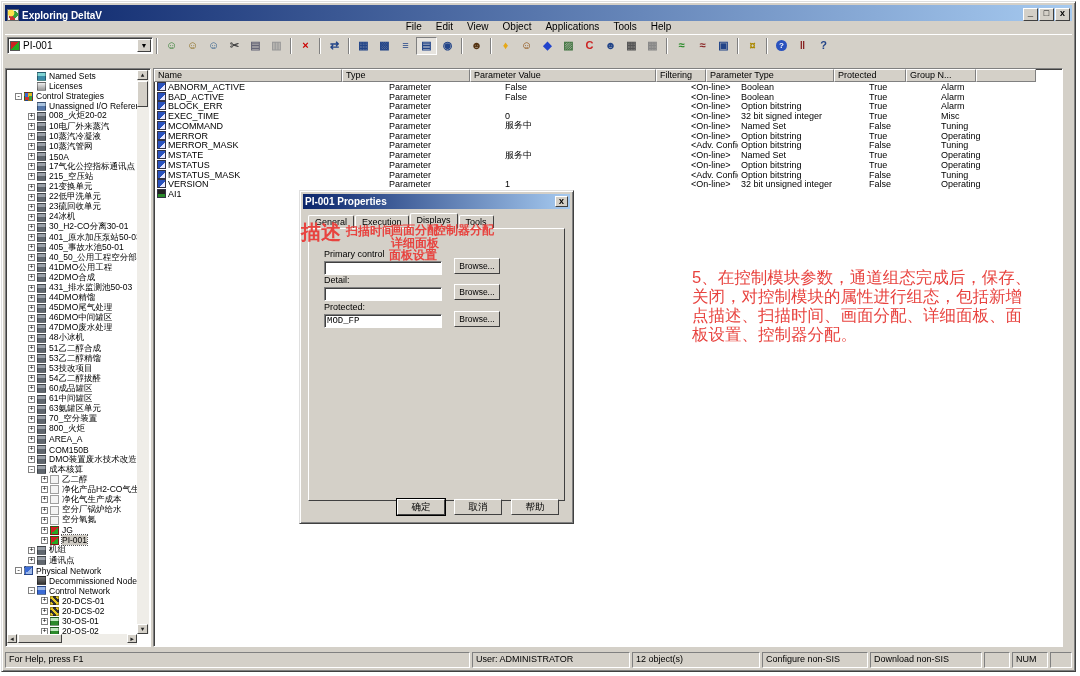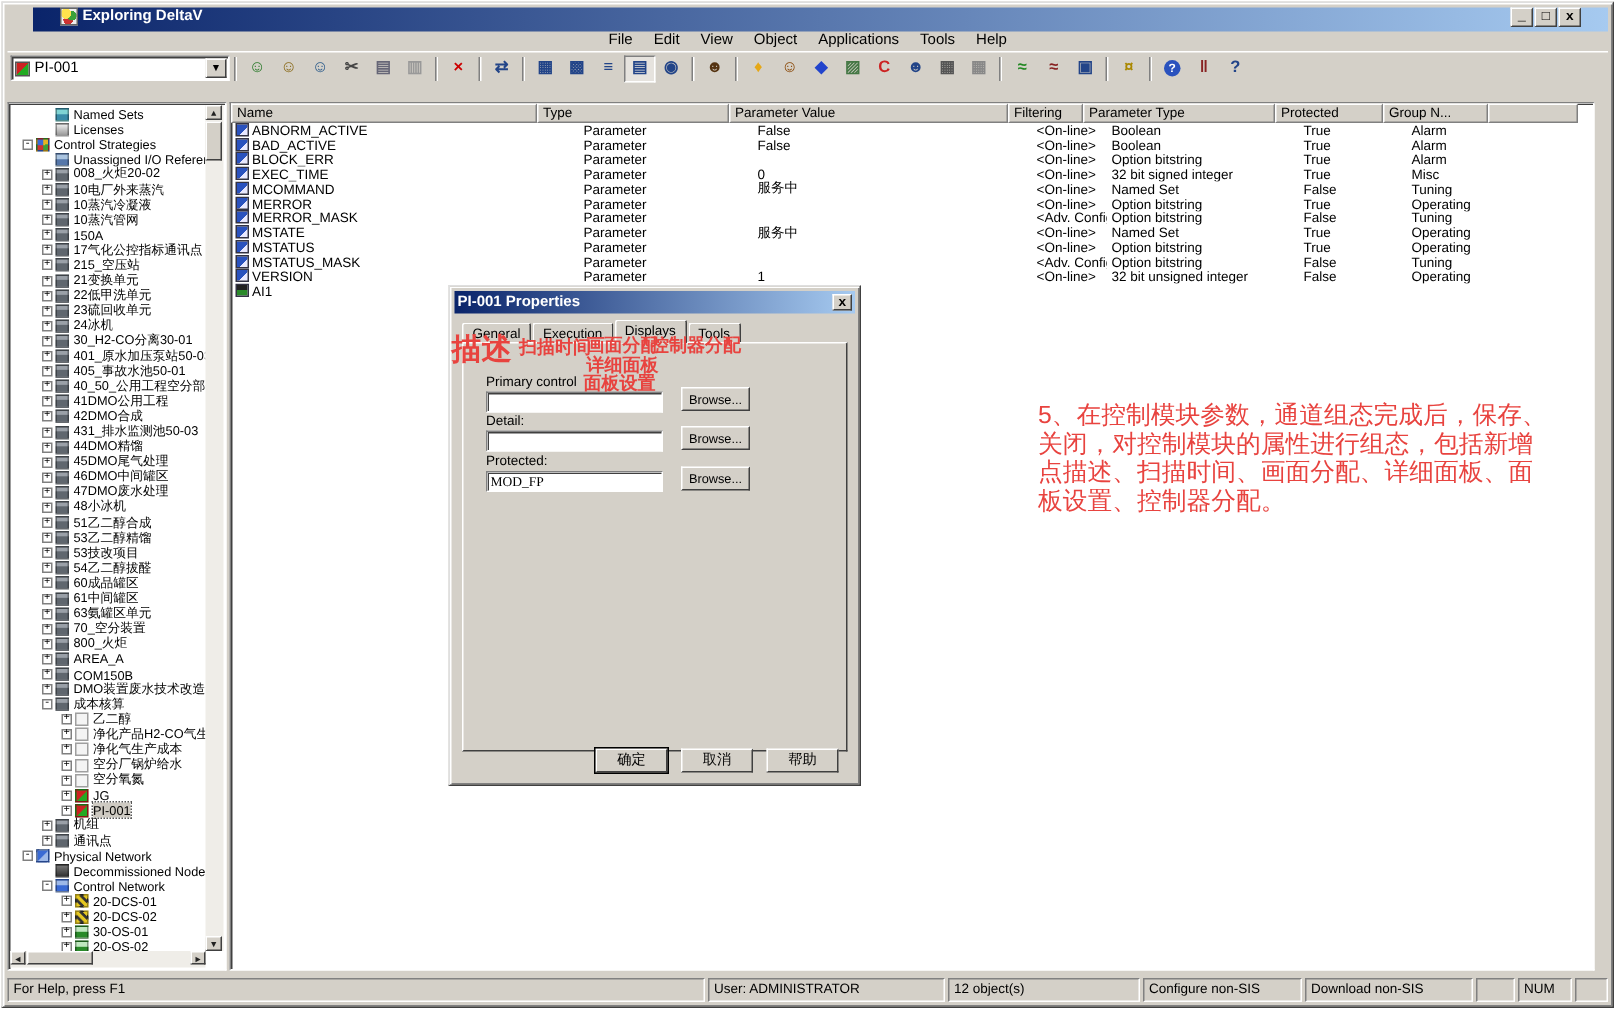--- a/index.html
+++ b/index.html
@@ -2,22 +2,22 @@
 <html><head>
 <meta charset="utf-8">
 <style>
   html,body{margin:0;padding:0;background:#ffffff;}
   body{width:1080px;height:676px;position:relative;font-family:"Liberation Sans",sans-serif;overflow:hidden;}
   *{box-sizing:border-box;}
   .win{position:absolute;left:1px;top:1px;width:1075px;height:671px;background:#d4d0c8;
        border-top:1px solid #dfdfdf;border-left:1px solid #dfdfdf;border-right:1px solid #404040;border-bottom:1px solid #404040;
        box-shadow:inset 1px 1px 0 #fff, inset -1px -1px 0 #808080;}
   
-  .titlebar{position:absolute;left:20px;top:3px;right:3px;height:16px;display:flex;align-items:flex-start;
-            background:linear-gradient(90deg,#0a246a,#a6caf0);color:#fff;font-size:10px;font-weight:bold;padding:0 18px;}
+  .titlebar{position:absolute;left:3px;top:3px;right:3px;height:16px;display:flex;align-items:flex-end;
+            background:linear-gradient(90deg,#0a246a,#a6caf0);color:#fff;font-size:10px;font-weight:bold;padding:0 2px;}
   .app-icon{width:12px;height:12px;margin-right:3px;background:
       radial-gradient(circle at 30% 30%,#ffe34d 0 35%,transparent 36%),
       radial-gradient(circle at 70% 45%,#3aa13a 0 35%,transparent 36%),
       radial-gradient(circle at 45% 72%,#cc3333 0 35%,transparent 36%),#eee; border:1px solid #666;}
   .caption-btns{margin-left:auto;display:flex;gap:1px;}
   .cb{width:15px;height:13px;background:#d4d0c8;border:1px solid;border-color:#fff #404040 #404040 #fff;
       font-size:9px;line-height:11px;text-align:center;color:#000;font-weight:bold;font-family:"Liberation Mono",monospace;}
   
   .menubar{position:absolute;left:3px;top:19px;right:3px;height:13px;display:flex;font-size:10px;color:#000;justify-content:center;}
   .menubar span{padding:0 7px;}
@@ -84,21 +84,21 @@
   .dlg-title .cb{width:13px;height:11px;margin-left:auto;}
   .tabs{position:absolute;left:8px;top:22px;right:8px;height:15px;display:flex;font-size:9px;}
   .tab{padding:1px 6px 0;border:1px solid;border-color:#fff #404040 #d4d0c8 #fff;background:#d4d0c8;margin-right:1px;
        border-top-left-radius:2px;border-top-right-radius:2px;position:relative;top:2px;height:17px;}
   .tab.active{top:0;height:16px;z-index:2;font-weight:normal;}
   .tabpage{position:absolute;left:8px;top:37px;right:8px;height:273px;background:#d4d0c8;
        border:1px solid;border-color:#fff #404040 #404040 #fff;}
   .fld{position:absolute;left:24px;width:220px;font-size:9px;}
   .fld .lbl{display:block;margin-bottom:2px;}
   .fld input{width:118px;height:14px;border:1px solid;border-color:#808080 #fff #fff #808080;box-shadow:inset 1px 1px 0 #404040;
-       font-size:9px;padding:0 2px;font-family:Liberation Serif, serif;vertical-align:top;}
+       font-size:9px;padding:0 2px;font-family:Liberation Mono, monospace;vertical-align:top;}
   .fld .browse{position:absolute;left:130px;top:9px;width:46px;height:16px;background:#d4d0c8;
        border:1px solid;border-color:#fff #404040 #404040 #fff;font-size:8.5px;text-align:center;line-height:14px;}
   .dlg-btns{position:absolute;left:0;right:0;bottom:7px;height:17px;display:flex;justify-content:flex-end;gap:9px;padding-right:14px;}
   .dbtn{width:48px;height:16px;background:#d4d0c8;border:1px solid;border-color:#fff #404040 #404040 #fff;
         font-size:9.5px;text-align:center;line-height:14px;}
   .dbtn.default{outline:1px solid #000;}
   
   .ann{position:absolute;color:#e8433f;font-weight:bold;z-index:50;white-space:nowrap;}
   .ann-miaoshu{left:299px;top:217px;font-size:20px;}
   .ann-saomiao{left:344px;top:221px;font-size:12px;}
@@ -536,21 +536,21 @@
     </div>
     <div class="hsb">
       <span class="sbtn" style="left:0;top:0;width:10px;height:9px;">◄</span>
       <span class="thumb" style="left:11px;top:0;width:44px;height:9px;"></span>
       <span class="sbtn" style="right:0;top:0;width:10px;height:9px;">►</span>
     </div>
   </div>
 
   <div class="listwrap">
     <div class="lv-head" id="lv-head">
-        <span class="hc" style="width: 204px;">Name</span>
+        <span class="hc" style="width: 188px;">Name</span>
         <span class="hc" style="width: 128px;">Type</span>
         <span class="hc" style="width: 186px;">Parameter Value</span>
         <span class="hc" style="width: 50px;">Filtering</span>
         <span class="hc" style="width: 128px;">Parameter Type</span>
         <span class="hc" style="width: 72px;">Protected</span>
         <span class="hc" style="width: 70px;">Group N...</span>
         <span class="hc" style="width: 60px;"></span>
       </div>
     <div class="lv-body" id="lv-body">
         <div class="lv-row">

